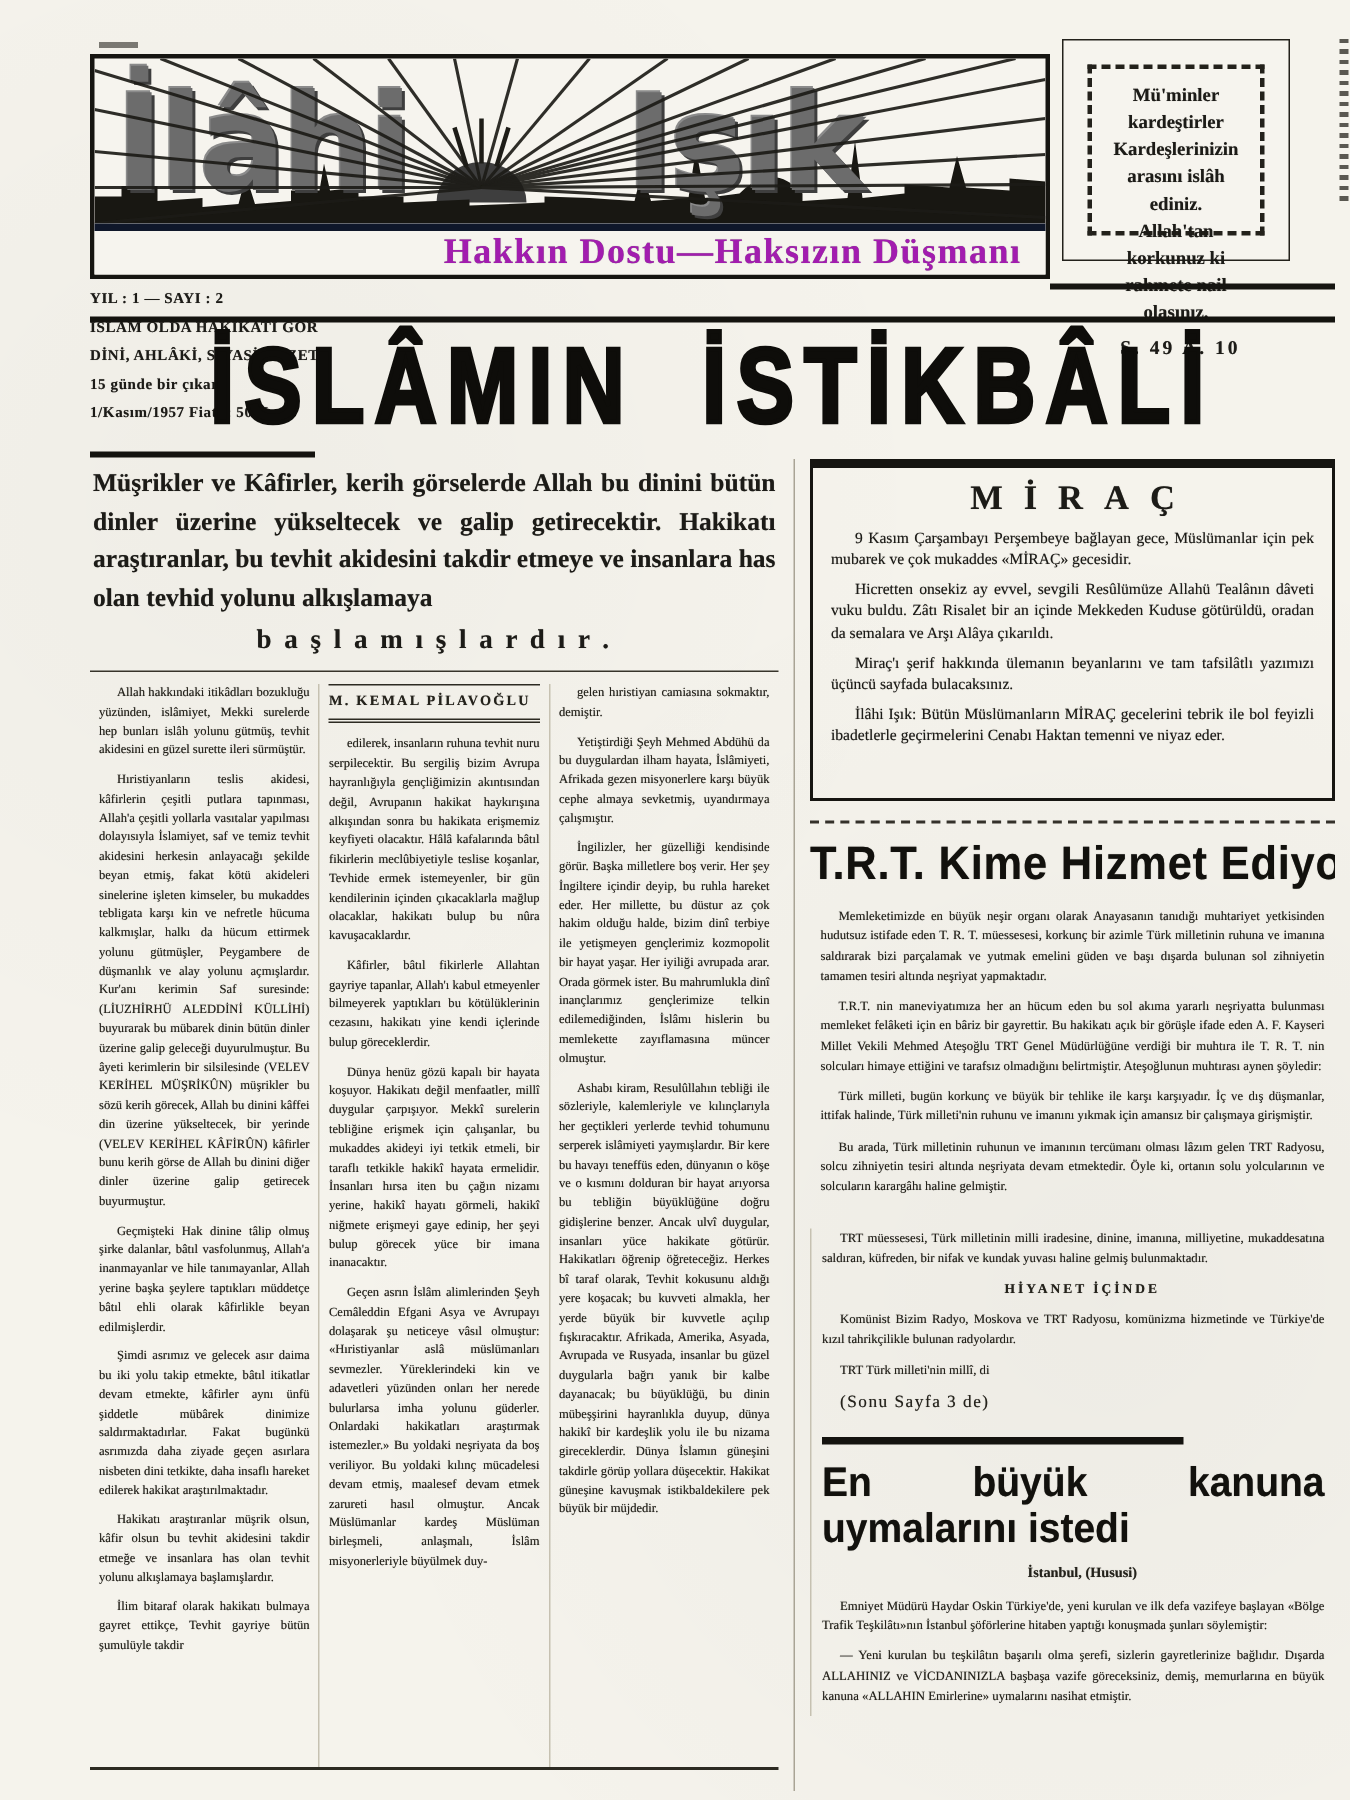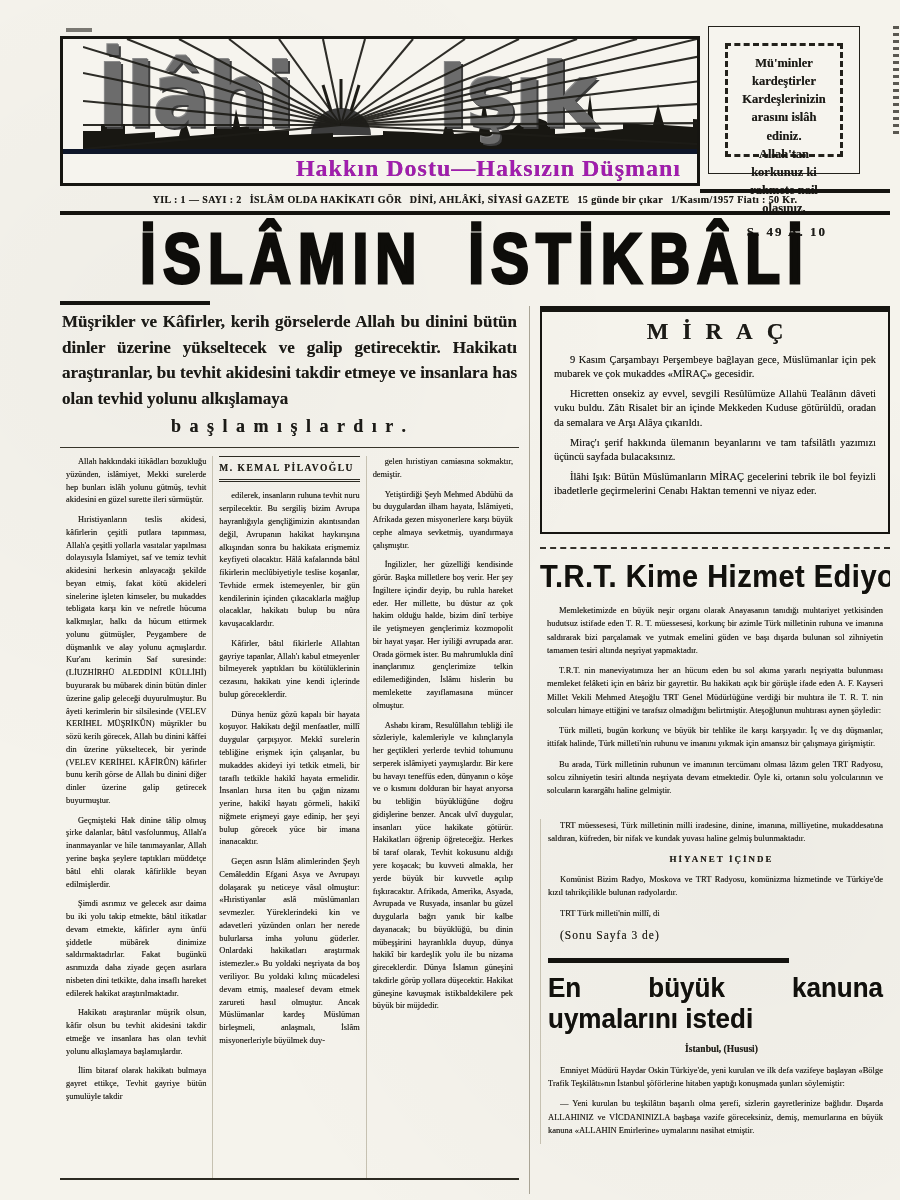--- a/index.html
+++ b/index.html
@@ -15,21 +15,21 @@
       radial-gradient(circle at 18% 28%, rgba(0,0,0,.025), transparent 42%),
       radial-gradient(circle at 82% 72%, rgba(0,0,0,.03), transparent 46%),
       #f5f3ec;
     text-shadow:0 0 .45px rgba(20,18,14,.55);
   }
   
   .masthead-box{
     position:absolute; left:60px; top:36px; width:640px; height:150px;
     border:3px solid #161511; background:#f6f4ee;
   }
-  .mast-art{ position:absolute; inset:0; bottom:34px; overflow:hidden;margin-left:20px; }
+  .mast-art{ position:absolute; inset:0; bottom:34px; overflow:hidden; }
   .mast-art svg{ position:absolute; left:0; top:0; }
   .mast-title{
     position:absolute; top:0; z-index:2;
     font-family:"DejaVu Sans", sans-serif; font-weight:700;
     font-size:86px; line-height:110px; letter-spacing:-3px;
     color:#6c6c6c; text-shadow:2px 2px 0 #3e3e3e, -1px -1px 0 #8b8b8b;
     transform:scaleY(1.04); transform-origin:top left;
   }
   .mast-title.left{ left:14px; }
   .mast-title.right{ left:354px; }
@@ -48,22 +48,22 @@
   }
   .quote-inner{
     border:3px dashed #23211b; height:100%; padding:8px 5px 2px;
     font-weight:700; font-size:12.5px; line-height:1.45; text-align:center;
   }
   .quote-ref{ text-align:right; padding-right:8px; margin-top:6px; font-size:13px; letter-spacing:2px; }
   .quote-underbar{ position:absolute; left:700px; top:189px; width:190px; height:4px; background:#161511; }
   
   .info-line{
     position:absolute; left:60px; top:194px; width:830px;
-    display:flex; justify-content:center; gap:8px;
-    font-size:10px; font-weight:700; letter-spacing:.4px; white-space:nowrap;
+    display:flex; justify-content:flex-end; gap:8px;
+    font-size:10px; font-weight:700; letter-spacing:.4px; white-space:nowrap;flex-direction:column;
   }
   .main-rule{ position:absolute; left:60px; top:211px; width:830px; height:4px; background:#14130f; }
   
   .headline-wrap{ position:absolute; left:60px; top:217px; width:830px; height:88px; text-align:center; overflow:hidden; }
   .headline-wrap span{
     display:inline-block; font-family:"Liberation Sans", sans-serif;
     font-weight:700; font-size:57px; letter-spacing:7px; word-spacing:22px;
     color:#0e0d0a; -webkit-text-stroke:2.4px #0e0d0a;
     transform:scaleY(1.24); transform-origin:center top;
   }

